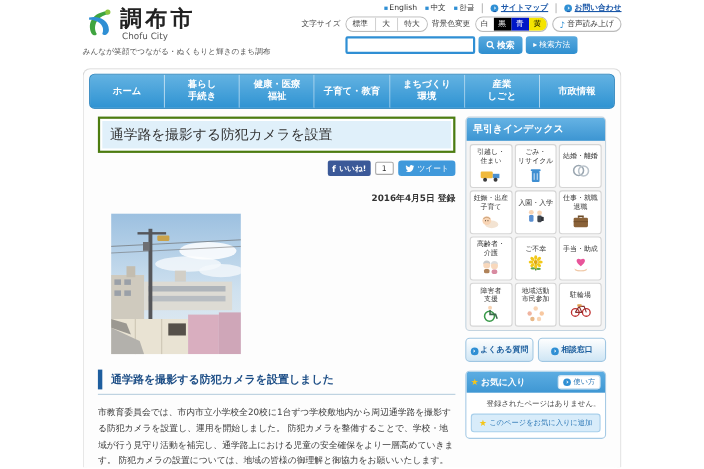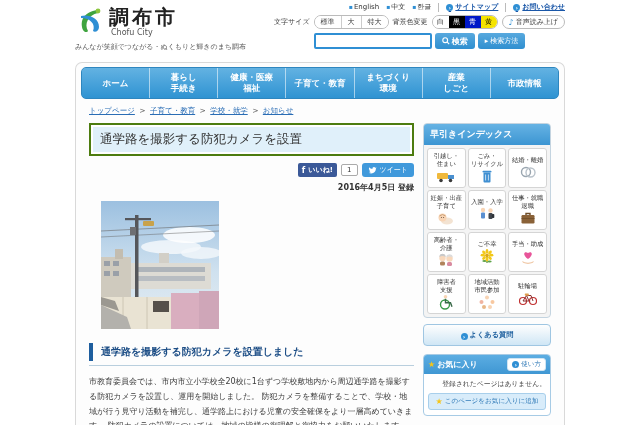--- a/index.html
+++ b/index.html
@@ -65,21 +65,21 @@
   
   .title-box { border:2px solid #4d7c0f; background:#e0f0fa; box-shadow:inset 0 0 0 2px #fff;
     padding:6px 9px; font-size:12.5px; color:#333; }
   .social-row { display:flex; justify-content:flex-end; align-items:center; gap:4px; margin-top:7px; }
   .fb-like { display:inline-flex; align-items:center; gap:3px; background:#3b5998; color:#fff;
     font-size:7px; font-weight:bold; border-radius:2px; padding:2px 4px; cursor:pointer; }
   .fb-f { font-weight:bold; font-size:8px; }
   .fb-count { border:1px solid #aaa; background:#fff; color:#333; font-size:7px; padding:1px 5px; border-radius:2px; }
   .tweet-btn { display:inline-flex; align-items:center; gap:3px; background:#4099db; color:#fff;
     font-size:7px; border-radius:3px; padding:2px 6px; cursor:pointer; }
-  .date-line { text-align:right; font-size:8px; font-weight:600; color:#333; margin-top:5px; }
+  .date-line { text-align:right; font-size:8px; font-weight:600; color:#333; margin-top:15px; }
 
   .photo { width:118px; height:128px; margin:8px 0 0 12px; display:block; }
 
   .section-heading { margin-top:14px; border-left:4px solid #1e5e9e; padding:2px 0 2px 8px;
     font-size:10px; font-weight:bold; color:#1d4e86; }
   .heading-rule { border-bottom:1px solid #b9cfde; margin-top:4px; }
   .article-body { margin-top:9px; font-size:8px; color:#3a3a3a; line-height:1.85; }
 
   
   .index-box { border:1px solid #c4d4e0; border-radius:4px; background:#f4f4f4; overflow:hidden; }
@@ -192,29 +192,20 @@
       <div class="nav-item">子育て・教育</div>
       <div class="nav-item">まちづくり
 環境</div>
       <div class="nav-item">産業
 しごと</div>
       <div class="nav-item">市政情報</div>
     </div>
 
     <div class="content">
 
-      <div class="breadcrumb">
-        <span class="crumb">トップページ</span>
-        <span class="crumb-sep">&gt;</span>
-        <span class="crumb">子育て・教育</span>
-        <span class="crumb-sep">&gt;</span>
-        <span class="crumb">学校・就学</span>
-        <span class="crumb-sep">&gt;</span>
-        <span class="crumb">お知らせ</span>
-      </div>
 
       <div class="cols">
 
         <div class="main-col">
           <div class="title-box">通学路を撮影する防犯カメラを設置</div>
 
           <div class="social-row">
             <span class="fb-like">
               <span class="fb-f">f</span>
               <span>いいね!</span>
@@ -408,20 +399,24 @@
               </div>
 
             </div>
           </div>
 
           <div class="side-btn-row">
             <div class="side-btn">
               <span class="circle-bullet">›</span>
               <span>よくある質問</span>
             </div>
+            <div class="side-btn">
+              <span class="circle-bullet">›</span>
+              <span>相談窓口</span>
+            </div>
           </div>
 
           <div class="fav-box">
             <div class="fav-header">
               <span class="fav-title">
                 <span class="star">★</span>
                 <span>お気に入り</span>
               </span>
               <span class="fav-usage">
                 <span class="circle-bullet">›</span>

